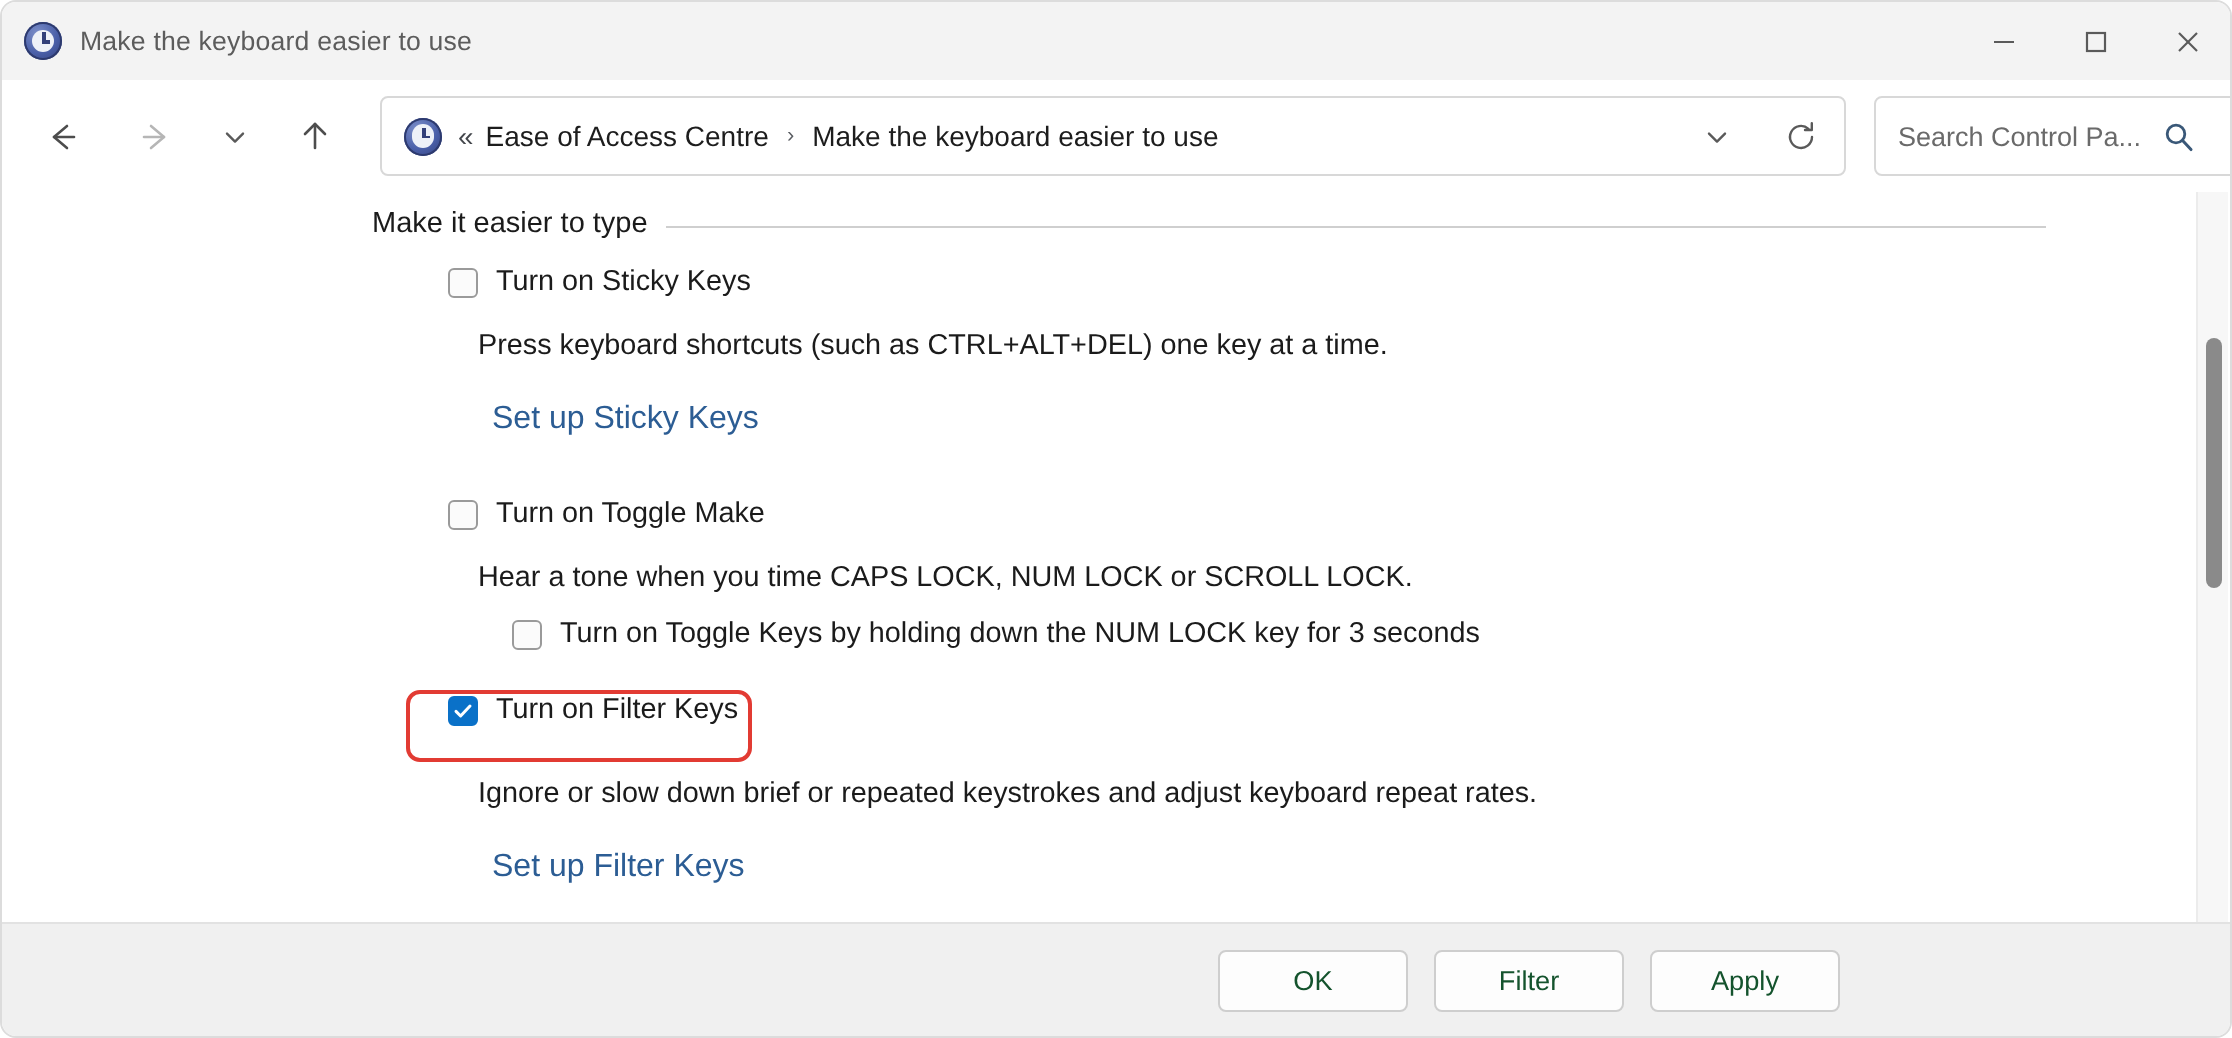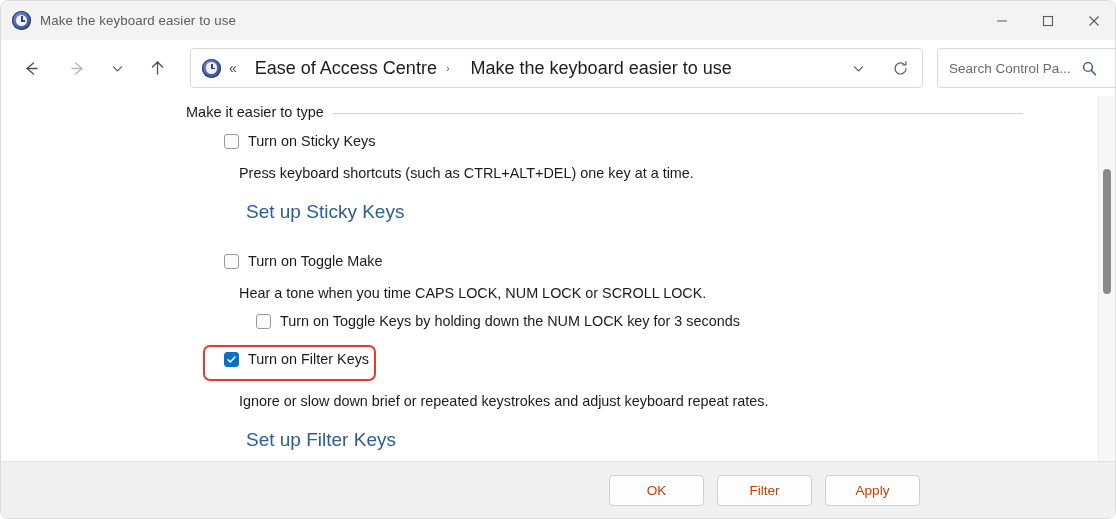--- a/index.html
+++ b/index.html
@@ -91,21 +91,21 @@
     background: #ffffff;
     display: flex; align-items: center;
     flex: none;
   }
   #crumb-icon { margin-left: 11px; margin-right: 8px; width: 19px; height: 19px; flex: none; }
   .crumb-chev-dbl {
     color: #44474c; font-size: 14px; margin-right: 7px;
     letter-spacing: -1px; line-height: 1;
   }
   .crumb {
-    font-size: 18px; color: #1d1d1d; white-space: nowrap; margin-left: 12px;
+    font-size: 14px; color: #1d1d1d; white-space: nowrap;
   }
   .crumb-sep {
     color: #5a5d62; font-size: 11px; margin: 0 9px 0 9px;
     line-height: 1; padding-top: 1px;
   }
   #crumb-spacer { flex: 1 1 auto; }
   #crumb-dropdown {
     width: 40px; height: 38px; flex: none;
     display: flex; align-items: center; justify-content: center;
   }
@@ -170,21 +170,21 @@
   }
   .cb.checked svg { display: block; }
 
   .cb-label { font-size: 14.4px; color: #1b1b1b; white-space: nowrap; }
 
   .desc {
     font-size: 14.4px; color: #1b1b1b; white-space: nowrap;
   }
 
   .link {
-    font-size: 19px; color: #2c5d94; white-space: nowrap;
+    font-size: 16px; color: #2c5d94; white-space: nowrap;
     text-decoration: none; cursor: pointer;
   }
 
   .indent-cb   { margin-left: 38px; }
   .indent-desc { margin-left: 53px; }
   .indent-link { margin-left: 60px; }
   .indent-sub  { margin-left: 70px; }
 
   .sp-16 { height: 16px; } .sp-20 { height: 20px; }
   .sp-22 { height: 22px; } .sp-26 { height: 26px; }
@@ -221,21 +221,21 @@
     border-top: 1px solid #e2e2e2;
     display: flex; align-items: center; justify-content: flex-end;
   }
   .dlgbtn {
     height: 31px; width: 95px;
     margin-left: 13px;
     background: #fdfdfd;
     border: 1px solid #cecece;
     border-radius: 4px;
     font-family: "Liberation Sans", sans-serif;
-    font-size: 13.6px; color: #c2410c;
+    font-size: 13.6px; color: #14532d;
     cursor: pointer;
   }
   #btn-apply { margin-right: 197px; }
 </style>
 </head>
 <body>
 
 <div id="window">
 
   <div id="titlebar">

